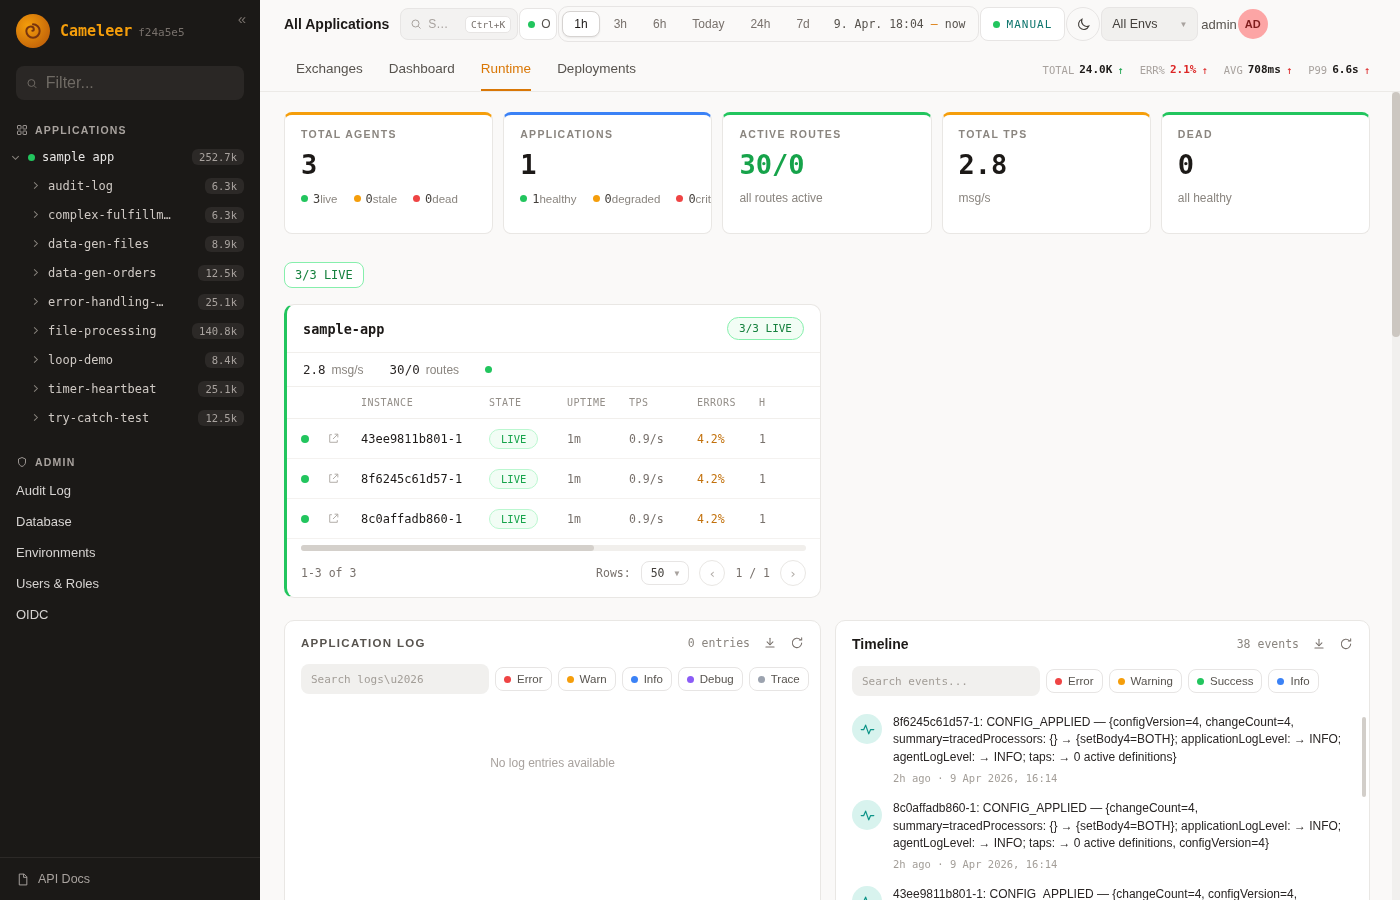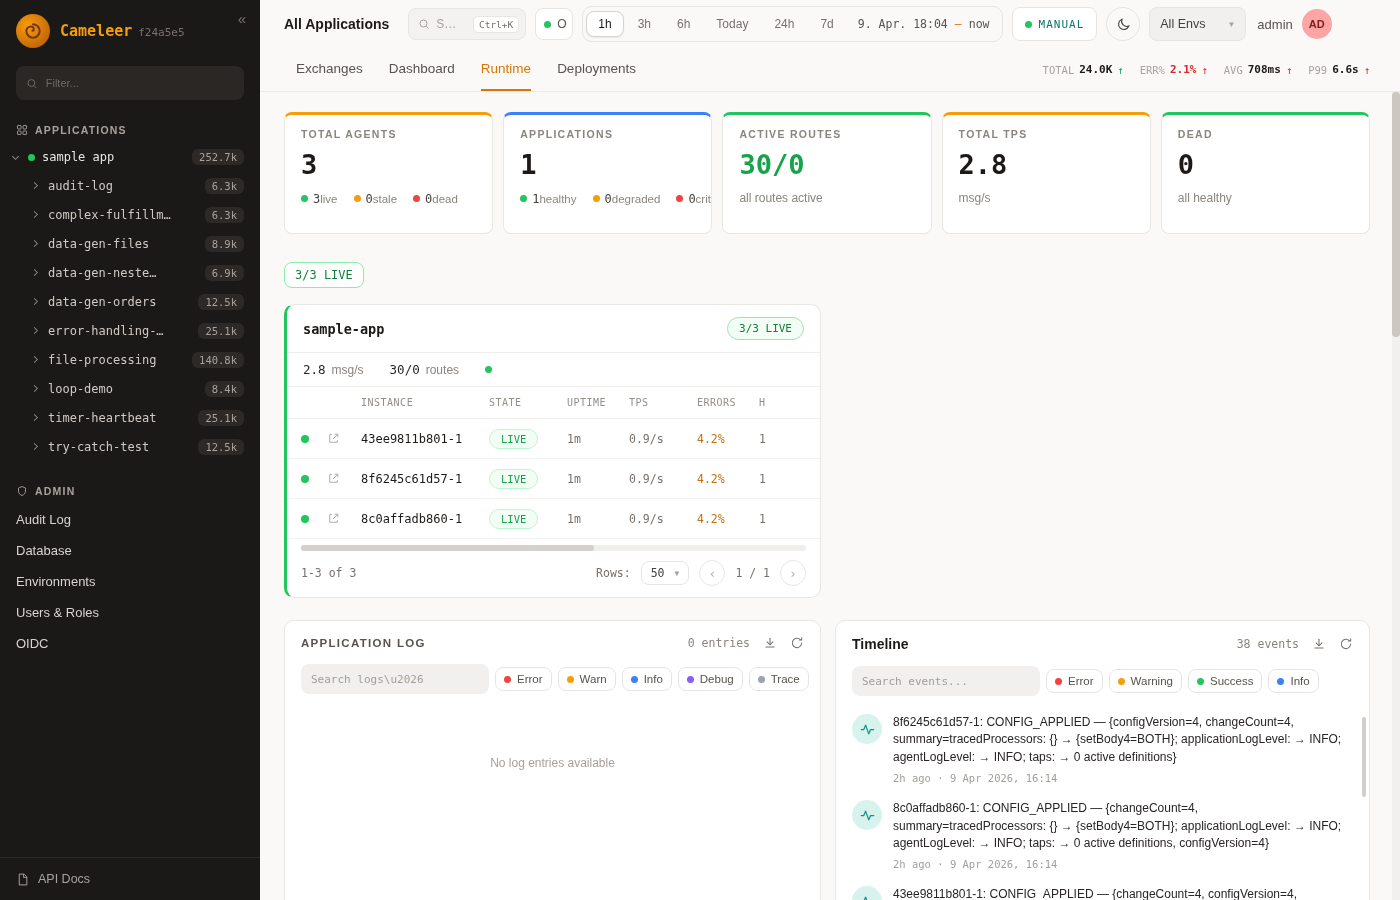--- a/index.html
+++ b/index.html
@@ -7,37 +7,37 @@
   body { display:flex; font-family:"Liberation Sans", sans-serif; background:#faf9f8; color:#1c1917; font-size:13px; }
 
   
   .sidebar { width:260px; min-width:260px; background:#1b1917; color:#d6d3d1; display:flex; flex-direction:column; }
   .sb-head { display:flex; align-items:center; gap:10px; padding:14px 16px 10px; position:relative; }
   .logo { width:34px; height:34px; border-radius:50%; background:radial-gradient(circle at 35% 35%, #f59e0b, #b45309); display:flex; align-items:center; justify-content:center; flex-shrink:0; }
   .sb-title { color:#f59e0b; font-family:"DejaVu Sans Mono",monospace; font-weight:bold; font-size:15px; }
   .sb-version { color:#78716c; font-family:"DejaVu Sans Mono",monospace; font-size:11px; margin-left:6px; }
   .collapse-btn { position:absolute; right:14px; top:10px; color:#78716c; font-size:15px; cursor:pointer; }
   .sb-filter { margin:8px 16px 12px; background:#2a2725; border-radius:8px; height:34px; display:flex; align-items:center; gap:8px; padding:0 10px; color:#6f6a64; }
-  .sb-filter input { background:transparent; border:none; outline:none; color:#d6d3d1; font-size:11px; width:100%; font-family:"Liberation Sans",sans-serif; }
+  .sb-filter input { background:transparent; border:none; outline:none; color:#d6d3d1; font-size:16px; width:100%; font-family:"Liberation Sans",sans-serif; }
   .sb-filter input::placeholder { color:#6f6a64; }
   .sb-nav { flex:1; overflow:hidden; }
   .sb-section { display:flex; align-items:center; gap:7px; padding:12px 16px 7px; color:#a8a29e; font-size:10.5px; font-weight:bold; letter-spacing:1.2px; }
   .tree-root, .tree-child { display:flex; align-items:center; gap:7px; padding:6px 16px; font-family:"DejaVu Sans Mono",monospace; font-size:12px; cursor:pointer; }
   .tree-root { color:#e7e5e4; padding-left:10px; }
   .tree-child { color:#cfc9c4; padding:6.5px 16px 6.5px 30px; }
   .chev { color:#8a857f; display:flex; flex-shrink:0; }
   .sdot { width:7px; height:7px; border-radius:50%; background:#22c55e; flex-shrink:0; }
   .badge { margin-left:auto; background:#2c2927; color:#a8a29e; font-size:10.5px; padding:2px 7px; border-radius:6px; font-family:"DejaVu Sans Mono",monospace; }
   .tree-name { overflow:hidden; white-space:nowrap; text-overflow:clip; }
   .admin-item { padding:8px 16px; font-size:13px; color:#d6d3d1; cursor:pointer; }
   .sb-foot { border-top:1px solid #2c2927; padding:14px 16px; display:flex; gap:9px; align-items:center; color:#a8a29e; font-size:12.5px; cursor:pointer; }
 
   
   .main { flex:1; display:flex; flex-direction:column; position:relative; min-width:0; background:#faf9f8; }
-  .topbar { height:48px; display:flex; align-items:center; gap:9px; padding:0 14px 0 24px; flex-shrink:0; }
+  .topbar { height:48px; display:flex; align-items:center; gap:1px; padding:0 14px 0 24px; flex-shrink:0; }
   .tb-title { font-size:14px; font-weight:bold; margin-right:10px; white-space:nowrap; }
   .tb-search { width:118px; height:32px; border:1px solid #e7e5e4; background:#f3f2f1; border-radius:8px; display:flex; align-items:center; gap:6px; padding:0 6px 0 9px; color:#a8a29e; font-size:12px; cursor:pointer; flex-shrink:0; }
   .kbd { margin-left:auto; background:#fff; border:1px solid #e7e5e4; border-radius:5px; font-family:"DejaVu Sans Mono",monospace; font-size:9.5px; padding:2px 5px; color:#78716c; }
   .tb-online { height:32px; width:38px; border:1px solid #e7e5e4; border-radius:8px; display:flex; align-items:center; gap:6px; padding:0 8px; font-size:12px; color:#57534e; background:#fff; overflow:hidden; flex-shrink:0; }
   .gdot { width:7px; height:7px; border-radius:50%; background:#22c55e; flex-shrink:0; }
   .range-group { height:36px; border:1px solid #e7e5e4; background:#faf9f8; border-radius:10px; display:flex; align-items:center; padding:0 12px 0 3px; gap:2px; flex-shrink:0; }
   .range-pill { padding:5px 11px; font-size:12px; color:#78716c; border-radius:8px; border:1px solid transparent; cursor:pointer; white-space:nowrap; }
   .range-pill.active { background:#fff; border-color:#d6d3d1; color:#1c1917; box-shadow:0 1px 2px rgba(0,0,0,.07); }
   .range-date { display:flex; gap:7px; margin-left:10px; font-family:"DejaVu Sans Mono",monospace; font-size:11.5px; color:#57534e; white-space:nowrap; }
   .range-date .sep { color:#d97706; }
@@ -192,29 +192,20 @@
         </span>
         <span class="tree-name">data-gen-files</span>
         <span class="badge">8.9k</span>
       </div>
     <div class="tree-child">
         <span class="chev">
           <svg width="11" height="11" viewBox="0 0 24 24" fill="none" stroke="currentColor" stroke-width="2.2">
             <polyline points="9 5 16 12 9 19"></polyline>
           </svg>
         </span>
-        <span class="tree-name">data-gen-neste…</span>
-        <span class="badge">6.9k</span>
-      </div>
-    <div class="tree-child">
-        <span class="chev">
-          <svg width="11" height="11" viewBox="0 0 24 24" fill="none" stroke="currentColor" stroke-width="2.2">
-            <polyline points="9 5 16 12 9 19"></polyline>
-          </svg>
-        </span>
         <span class="tree-name">data-gen-orders</span>
         <span class="badge">12.5k</span>
       </div>
     <div class="tree-child">
         <span class="chev">
           <svg width="11" height="11" viewBox="0 0 24 24" fill="none" stroke="currentColor" stroke-width="2.2">
             <polyline points="9 5 16 12 9 19"></polyline>
           </svg>
         </span>
         <span class="tree-name">error-handling-…</span>

